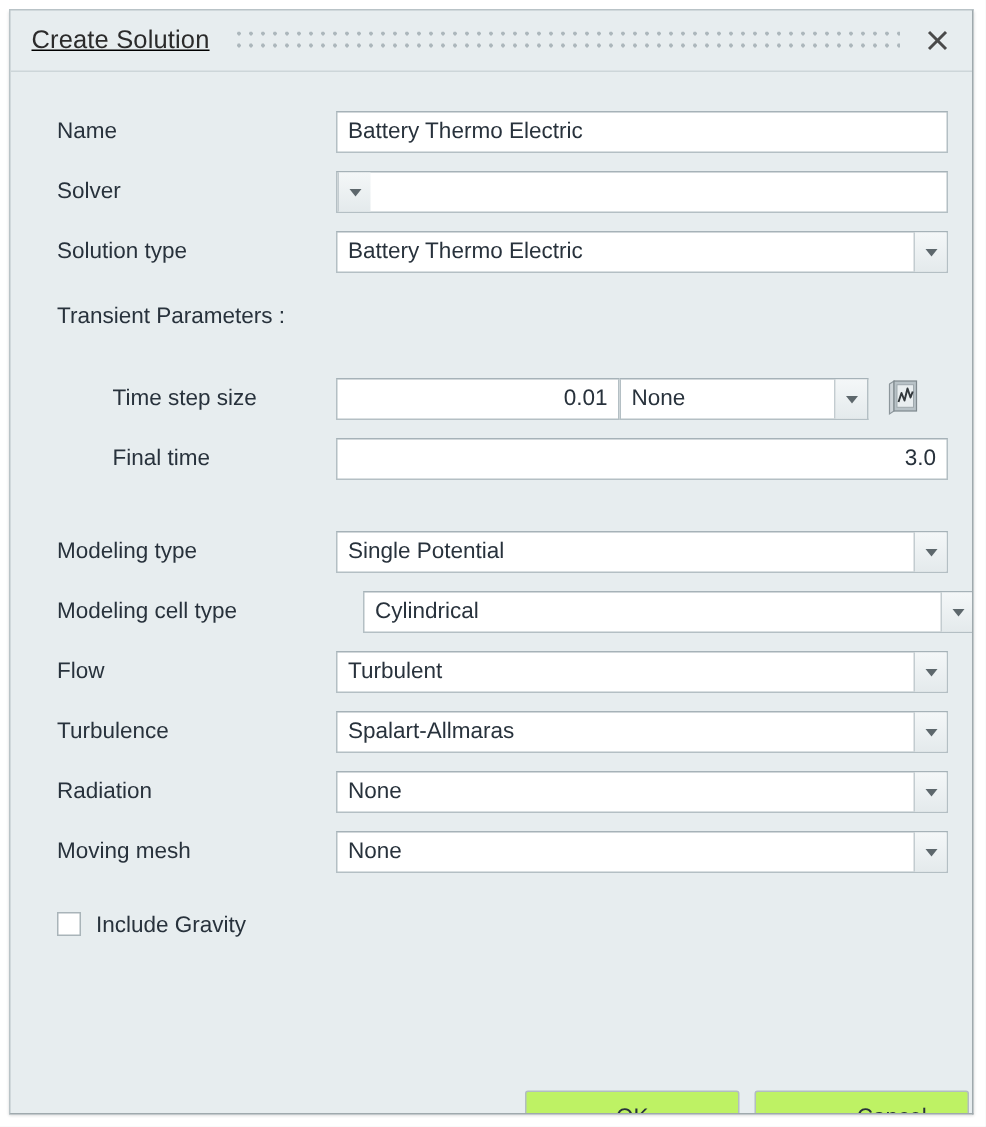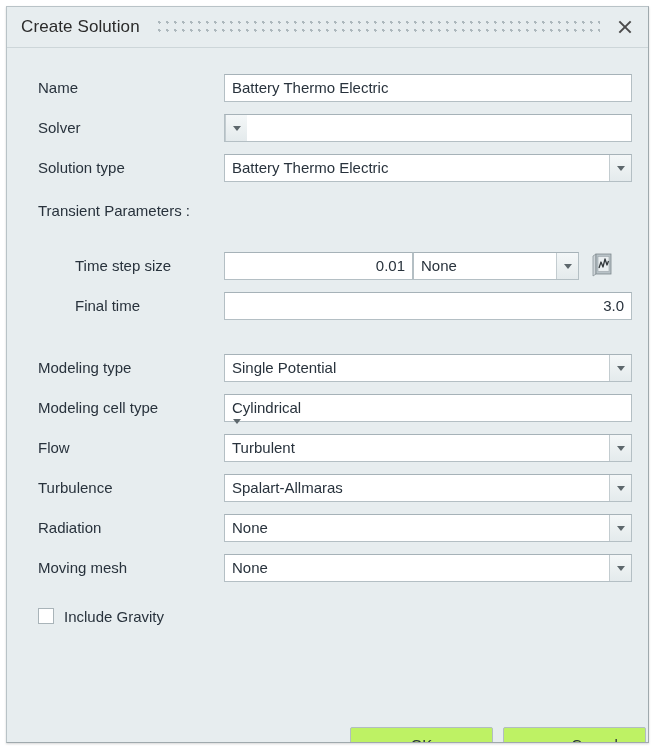--- a/index.html
+++ b/index.html
@@ -21,20 +21,21 @@
     top: 6px;
     width: 643px;
     height: 737px;
     box-sizing: border-box;
     background: #e7edef;
     border: 1px solid #b9c3c7;
     border-bottom-color: #9fa9ad;
     border-right-color: #9fa9ad;
     box-shadow: 0 1px 2px rgba(0,0,0,0.16);
     overflow: hidden;
+    text-decoration: underline;
   }
 
   
   .titlebar {
     position: relative;
     height: 41px;
     display: flex;
     align-items: center;
     padding: 0 12px 0 14px;
     box-sizing: border-box;
@@ -281,21 +282,21 @@
     <div class="row" style="top:305px;">
       <div class="lbl">Modeling type</div>
       <div class="combo" style="left:217px; width:408px; top:1px;">
         <div class="combo-text">Single Potential</div>
         <div class="combo-arrow"></div>
       </div>
     </div>
 
     <div class="row" style="top:345px;">
       <div class="lbl">Modeling cell type</div>
-      <div class="combo" style="left:217px; width:408px; top:1px;flex-direction:column;">
+      <div class="combo" style="left:235px; width:408px; top:1px;">
         <div class="combo-text">Cylindrical</div>
         <div class="combo-arrow"></div>
       </div>
     </div>
 
     <div class="row" style="top:385px;">
       <div class="lbl">Flow</div>
       <div class="combo" style="left:217px; width:408px; top:1px;">
         <div class="combo-text">Turbulent</div>
         <div class="combo-arrow"></div>

